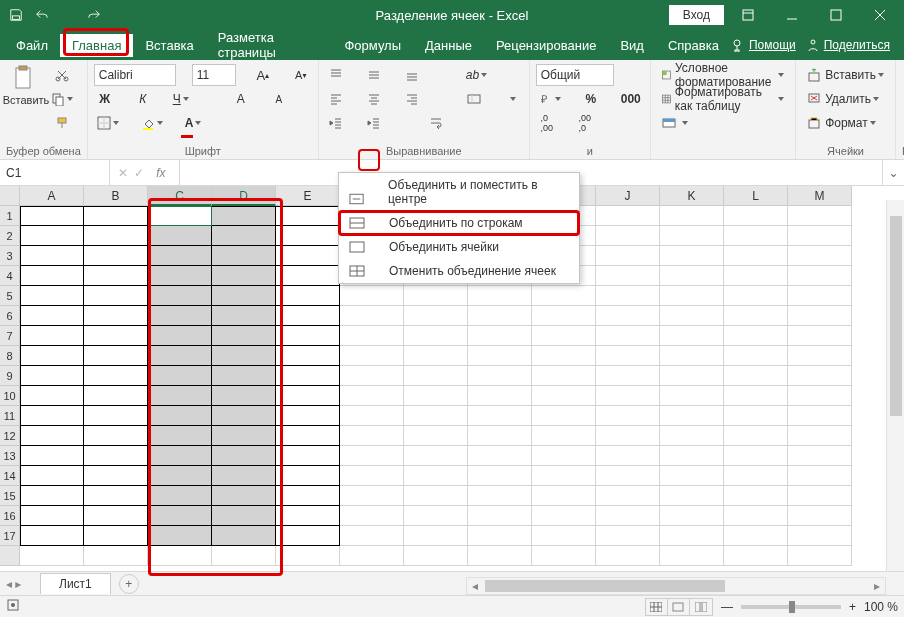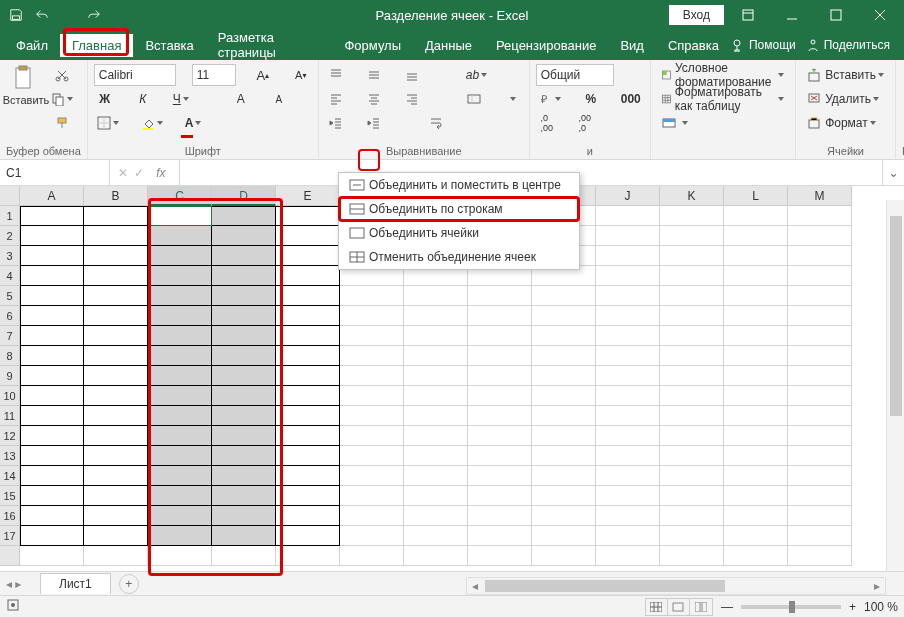--- a/index.html
+++ b/index.html
@@ -13,39 +13,39 @@
   .signin-btn { background: #fff; color: #333; padding: 3px 14px; font-size: 12px; border: none; cursor: pointer; }
   .win-btn { width: 40px; height: 30px; display: flex; align-items: center; justify-content: center; cursor: pointer; }
   .win-btn svg { width: 12px; height: 12px; stroke: #fff; fill: none; }
   .tabs { background: #217346; display: flex; align-items: center; height: 30px; padding: 0 4px; color: #fff; }
   .tab { padding: 4px 12px; font-size: 13px; cursor: pointer; }
   .tab.active { background: #fff; color: #217346; }
   .tab.file { background: #217346; color: #fff; }
   .hl-red { border: 3px solid #d00; border-radius: 4px; position: absolute; pointer-events: none; z-index: 50; }
   .hl-tab { left: 63px; top: 28px; width: 66px; height: 28px; }
   .tabs-right { margin-left: auto; display: flex; align-items: center; gap: 10px; padding-right: 10px; }
-  .tabs-right-item { display: flex; align-items: center; gap: 4px; cursor: pointer; }
+  .tabs-right-item { display: flex; align-items: center; gap: 4px; cursor: pointer; text-decoration: underline; }
   .tabs-right-item svg { width: 14px; height: 14px; stroke: #fff; fill: none; }
   .ribbon { background: #f3f3f3; border-bottom: 1px solid #d9d9d9; height: 100px; display: flex; position: relative; }
   .group { border-right: 1px solid #e3e3e3; padding: 4px 6px 2px 6px; display: flex; flex-direction: column; justify-content: space-between; }
   .group-label { font-size: 11px; color: #666; text-align: center; white-space: nowrap; margin-top: 0; }
   .group-body { display: flex; align-items: flex-start; gap: 2px; flex: 1; }
   .rbtn { height: 22px; min-width: 22px; display: inline-flex; align-items: center; justify-content: center; border: 1px solid transparent; cursor: pointer; padding: 0 2px; }
   .rbtn svg { width: 14px; height: 14px; }
   .rbtn .caret { width: 0; height: 0; border-left: 3px solid transparent; border-right: 3px solid transparent; border-top: 4px solid #666; margin-left: 2px; }
   .big-btn { width: 40px; display: flex; flex-direction: column; align-items: center; gap: 2px; font-size: 11px; }
   .big-btn svg { width: 28px; height: 28px; }
   .col { display: flex; flex-direction: column; gap: 2px; }
   .row { display: flex; gap: 16px; }
   .font-sel { border: 1px solid #c5c5c5; height: 22px; font-size: 12px; padding: 0 4px; background: #fff; display: inline-flex; align-items: center; justify-content: space-between; cursor: pointer; }
   .font-sel.name { width: 82px; }
   .font-sel.size { width: 44px; }
   .hl-merge { left: 358px; top: 89px; width: 22px; height: 22px; border-width: 2px; }
   .merge-menu { position: absolute; left: 338px; top: 112px; width: 242px; background: #fff; border: 1px solid #c5c5c5; box-shadow: 2px 2px 6px rgba(0,0,0,.2); z-index: 40; }
-  .merge-item { display: flex; align-items: flex-start; gap: 4px; padding: 5px 10px; font-size: 12px; cursor: pointer; }
+  .merge-item { display: flex; align-items: flex-end; gap: 24px; padding: 5px 10px; font-size: 12px; cursor: pointer; }
   .merge-item svg { width: 16px; height: 14px; stroke: #666; fill: none; }
   .merge-item.hl { outline: 3px solid #d00; outline-offset: -2px; border-radius: 3px; }
   .namebox-row { display: flex; height: 26px; border-bottom: 1px solid #d9d9d9; background: #fff; }
   .namebox { width: 110px; border-right: 1px solid #d9d9d9; padding: 0 6px; height: 100%; display: flex; align-items: center; justify-content: space-between; }
   .nb-btns { display: flex; align-items: center; gap: 6px; padding: 0 8px; }
   .fx { font-style: italic; color: #888; padding: 0 6px; }
   .fbar { flex: 1; height: 100%; border-left: 1px solid #d9d9d9; }
   .collapse { width: 22px; text-align: center; cursor: pointer; color: #666; border-left: 1px solid #d9d9d9; height: 100%; display: flex; align-items: center; justify-content: center; }
   .grid-wrap { position: relative; height: 390px; overflow: hidden; }
   .sel-all { position: absolute; left: 0; top: 0; width: 20px; height: 20px; background: #e6e6e6; border-right: 1px solid #ccc; border-bottom: 1px solid #ccc; }

